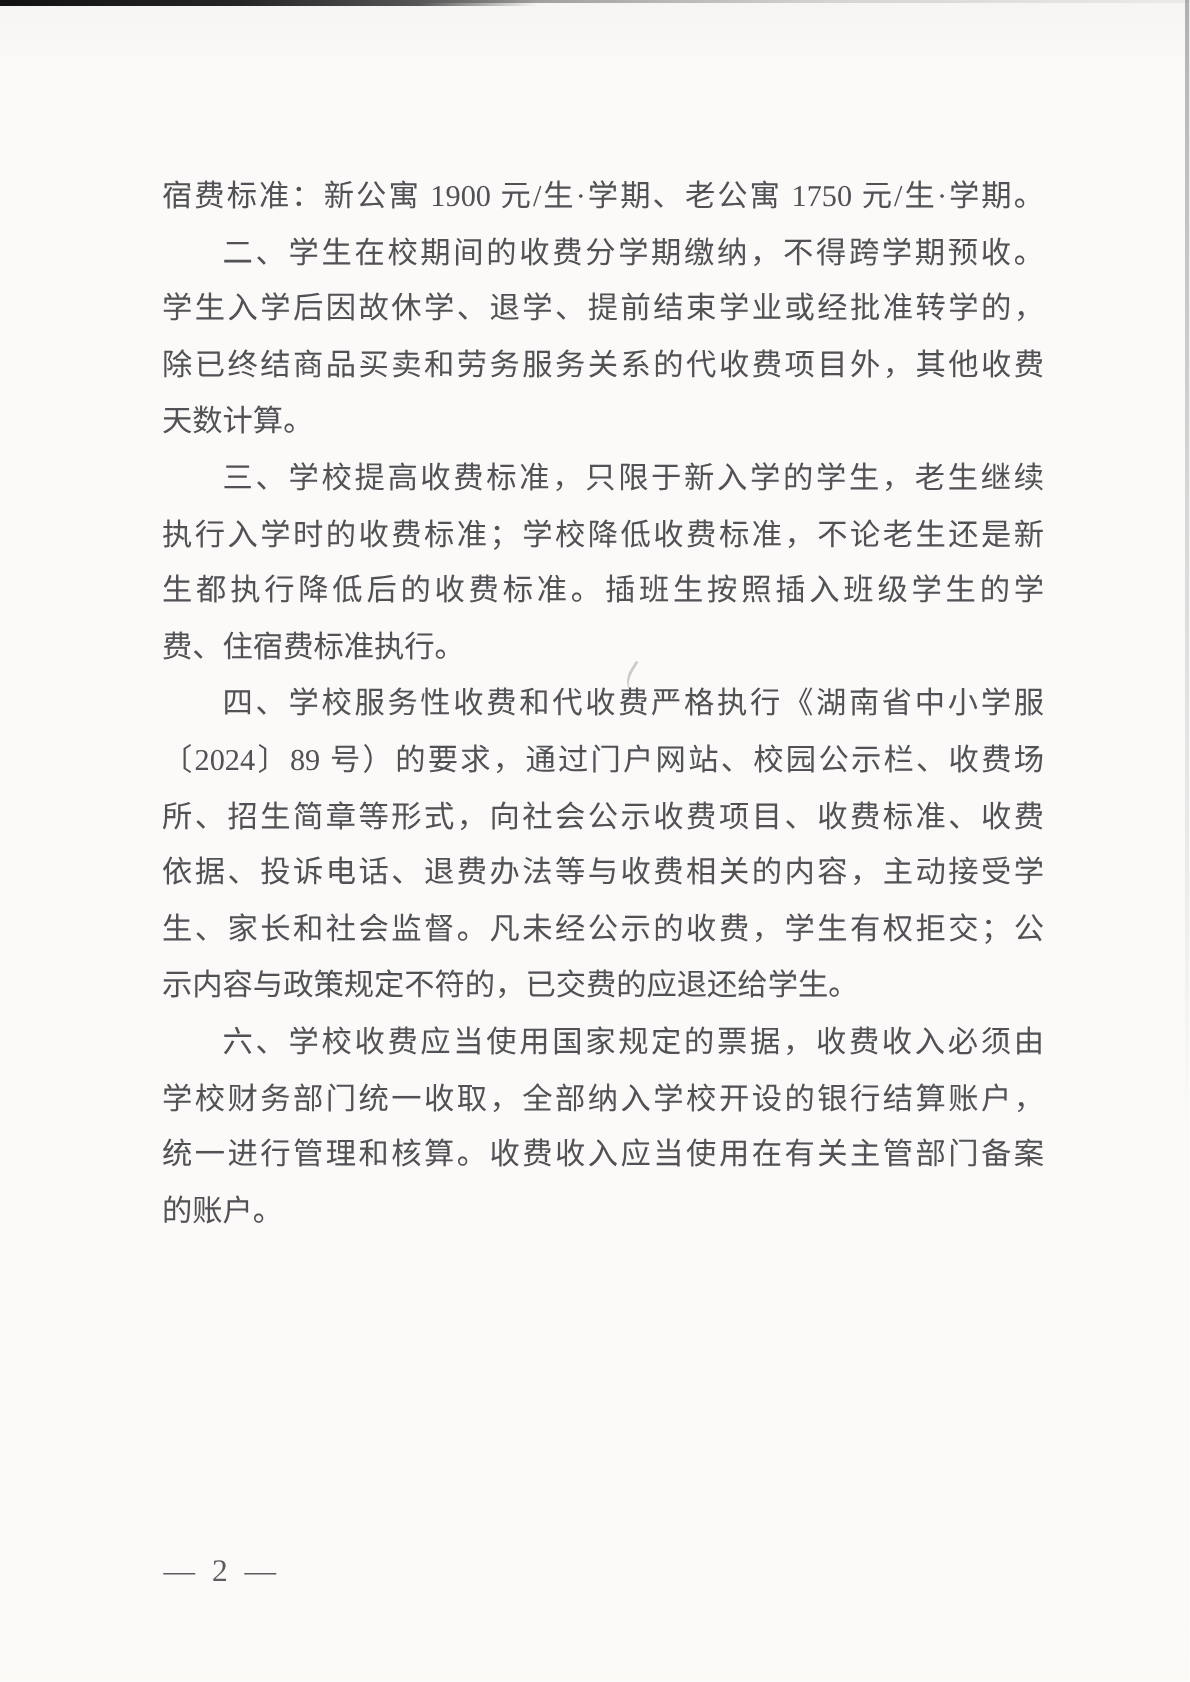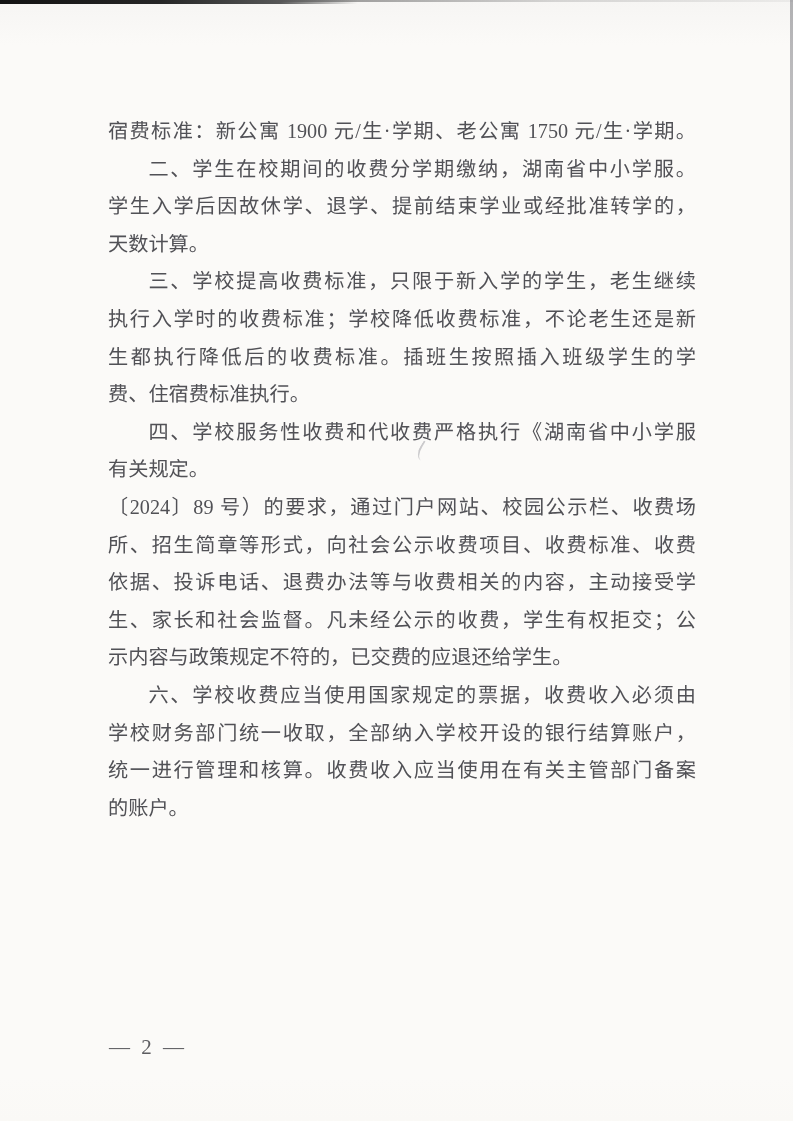--- a/index.html
+++ b/index.html
@@ -62,29 +62,29 @@
 <body>
 
 <div class="page">
   <div class="scan-edge-top-full"></div>
   <div class="scan-edge-top-left"></div>
   <div class="scan-edge-right"></div>
   <div class="pencil-mark"></div>
 
   <div class="text-block">
       <div class="line">宿费标准：新公寓 1900 元/生·学期、老公寓 1750 元/生·学期。</div>
-      <div class="line indent">二、学生在校期间的收费分学期缴纳，湖南省中小学服。</div>
+      <div class="line indent">二、学生在校期间的收费分学期缴纳，不得跨学期预收。</div>
       <div class="line">学生入学后因故休学、退学、提前结束学业或经批准转学的，</div>
+      <div class="line">除已终结商品买卖和劳务服务关系的代收费项目外，其他收费</div>
       <div class="line end">天数计算。</div>
       <div class="line indent">三、学校提高收费标准，只限于新入学的学生，老生继续</div>
       <div class="line">执行入学时的收费标准；学校降低收费标准，不论老生还是新</div>
       <div class="line">生都执行降低后的收费标准。插班生按照插入班级学生的学</div>
       <div class="line end">费、住宿费标准执行。</div>
       <div class="line indent">四、学校服务性收费和代收费严格执行《湖南省中小学服</div>
-      <div class="line end">有关规定。</div>
       <div class="line">〔2024〕89 号）的要求，通过门户网站、校园公示栏、收费场</div>
       <div class="line">所、招生简章等形式，向社会公示收费项目、收费标准、收费</div>
       <div class="line">依据、投诉电话、退费办法等与收费相关的内容，主动接受学</div>
       <div class="line">生、家长和社会监督。凡未经公示的收费，学生有权拒交；公</div>
       <div class="line end">示内容与政策规定不符的，已交费的应退还给学生。</div>
       <div class="line indent">六、学校收费应当使用国家规定的票据，收费收入必须由</div>
       <div class="line">学校财务部门统一收取，全部纳入学校开设的银行结算账户，</div>
       <div class="line">统一进行管理和核算。收费收入应当使用在有关主管部门备案</div>
       <div class="line end">的账户。</div>
     </div>

